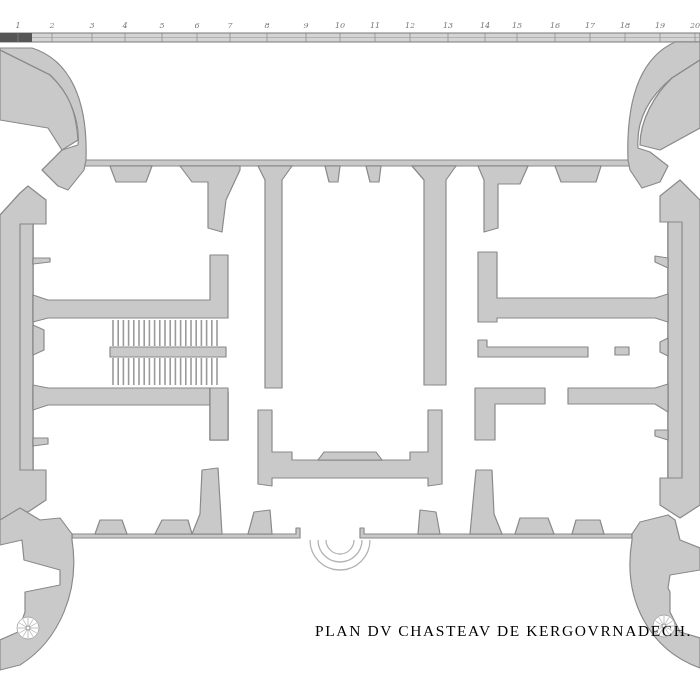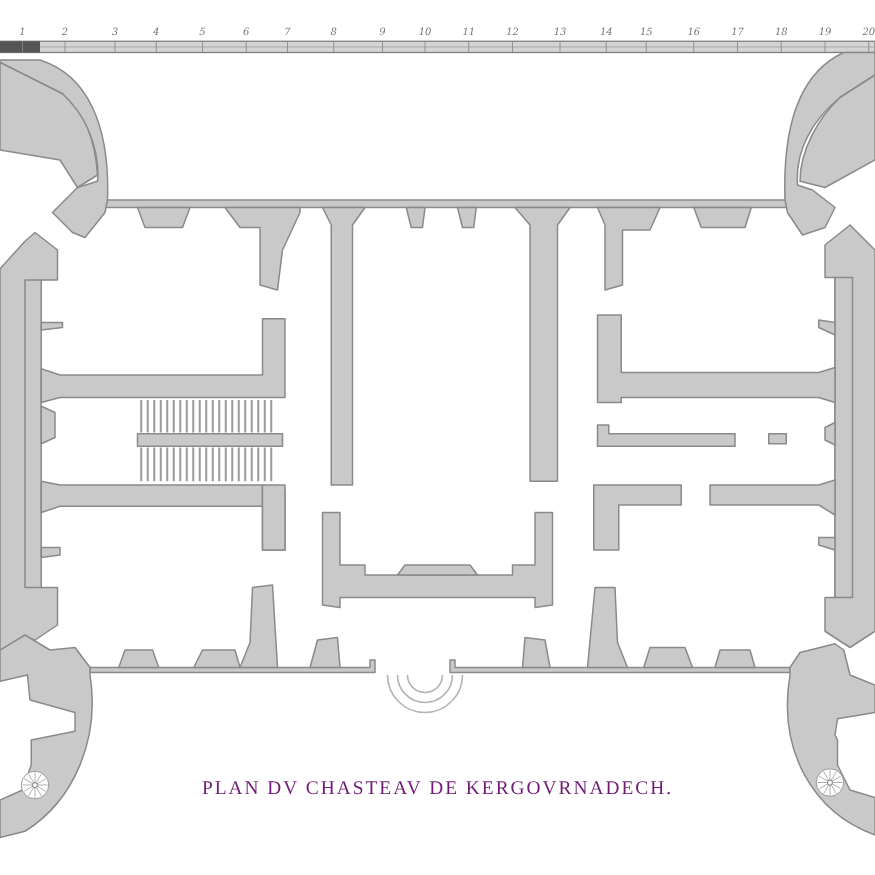--- a/index.html
+++ b/index.html
@@ -3,23 +3,23 @@
   <meta charset="utf-8">
   <style>
     html, body { margin: 0; padding: 0; background: #ffffff; }
     body { width: 700px; height: 700px; overflow: hidden; position: relative; }
     #plan { position: absolute; left: 0; top: 0; width: 700px; height: 700px; }
     .wall { fill: #c9c9c9; stroke: #8a8a8a; stroke-width: 1.2; stroke-linejoin: round; }
     .stair { stroke: #9a9a9a; stroke-width: 1.6; }
     .scale-bar { fill: #d4d4d4; stroke: #7a7a7a; stroke-width: 1; }
     .scale-num { font-family: "DejaVu Serif", serif; font-size: 8px; fill: #777; font-style: italic; }
     .title {
-      position: absolute; left: 0; width: 692px; top: 622px; text-align: center;
+      position: absolute; left: 0; width: 692px; top: 622px; text-align: right;
       font-family: "Liberation Serif", serif; font-size: 15.5px; letter-spacing: 1.6px;
-      color: #701a75; padding-left: 8px; box-sizing: border-box;
+      color: #000000; padding-left: 8px; box-sizing: border-box;
     }
     .rosette { fill: #ffffff; stroke: #9a9a9a; stroke-width: 0.8; }
     .arc { fill: none; stroke: #b5b5b5; stroke-width: 1.3; }
   </style>
 </head>
 <body>
 
 <svg id="plan" viewBox="0 0 700 700" xmlns="http://www.w3.org/2000/svg">
 
   <g>

